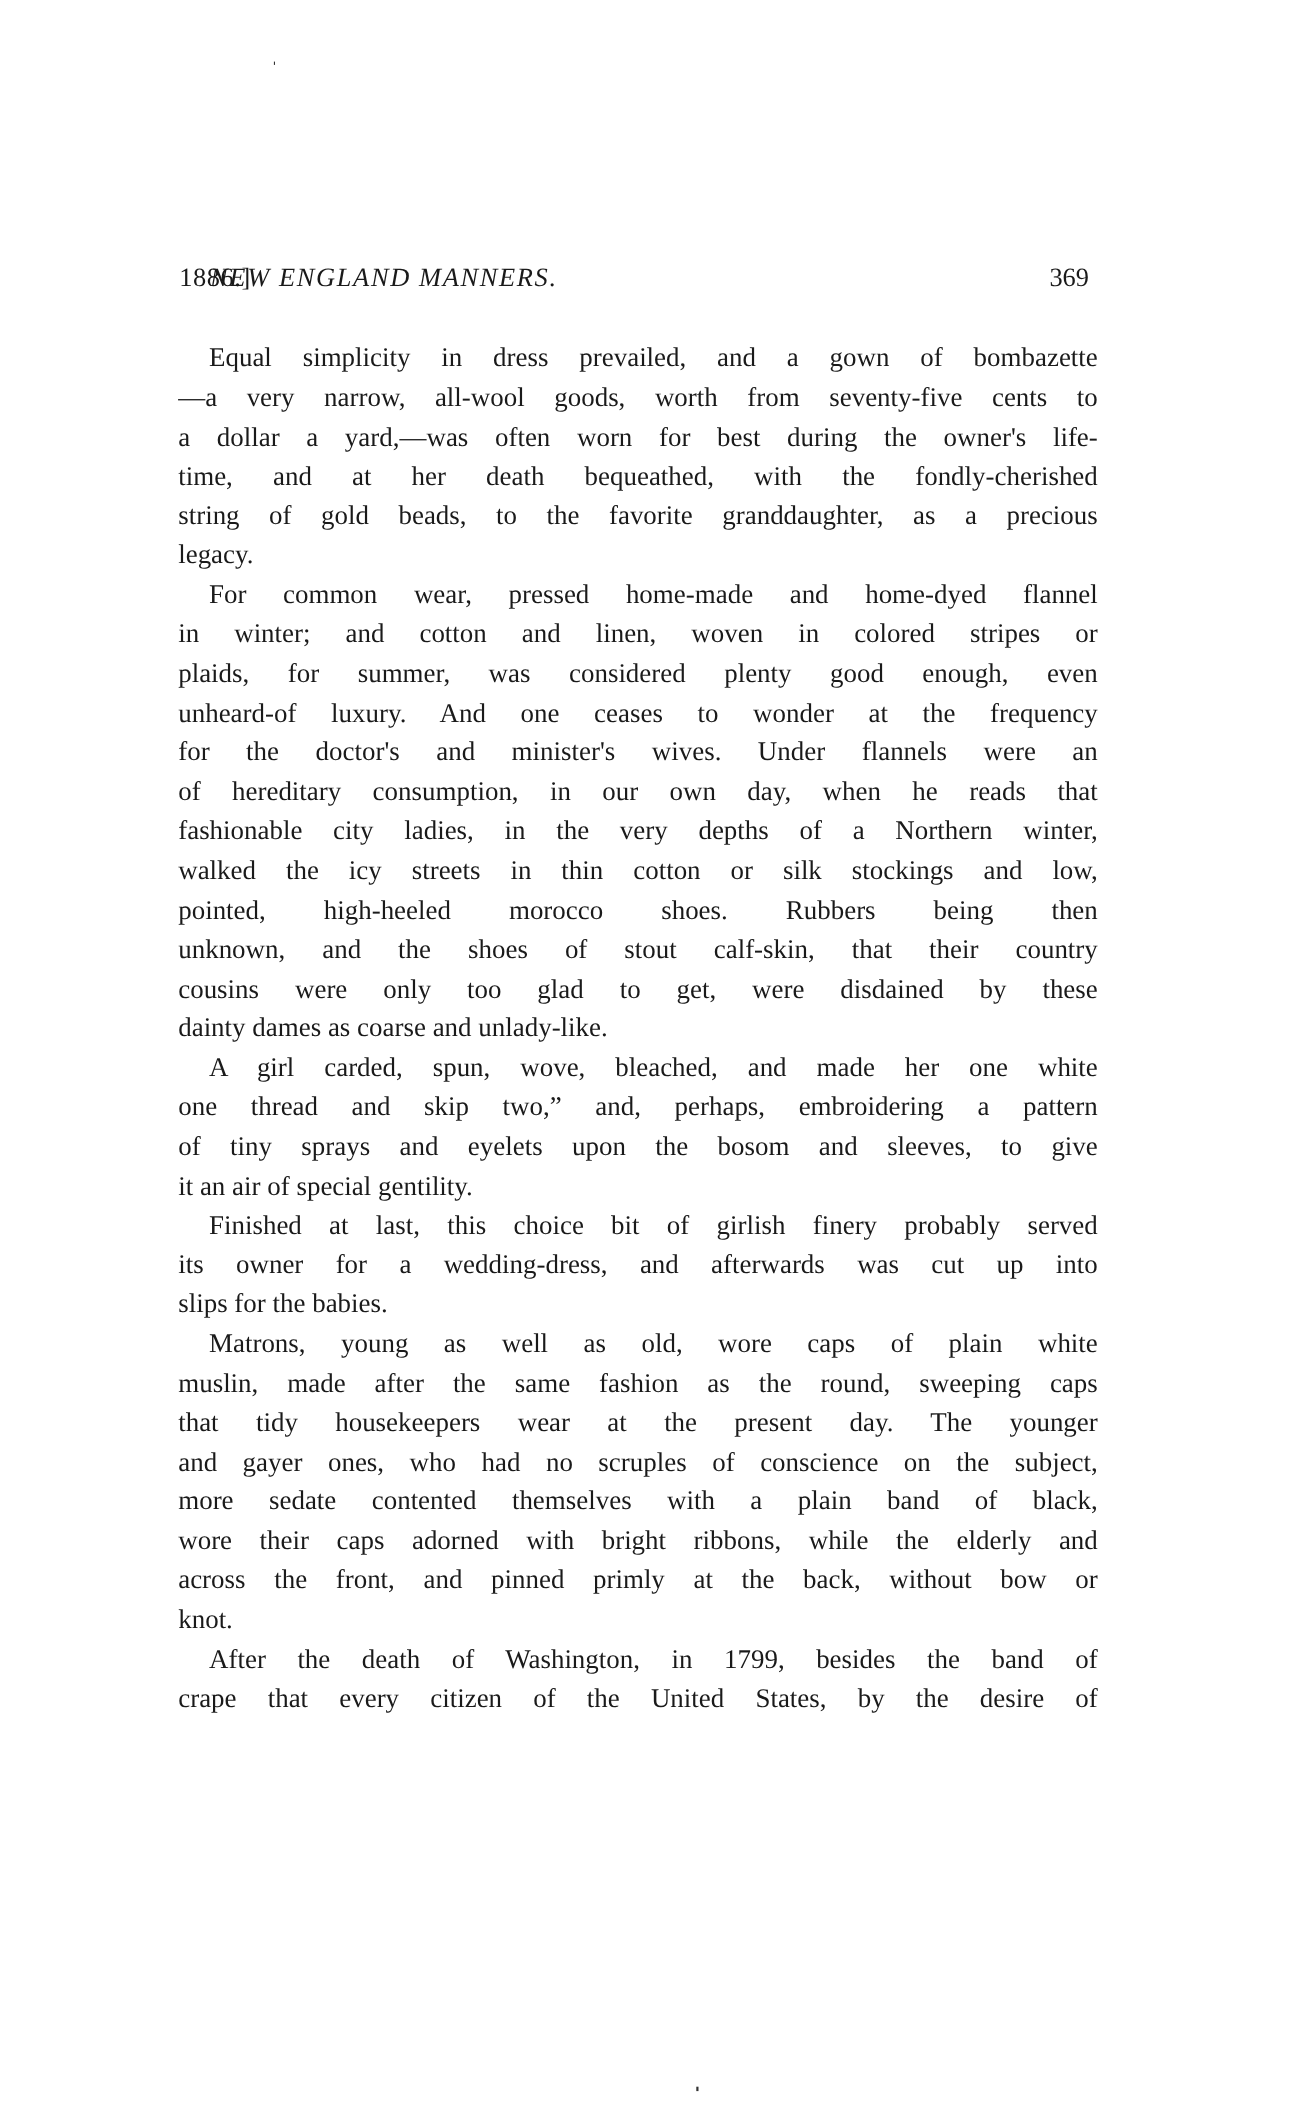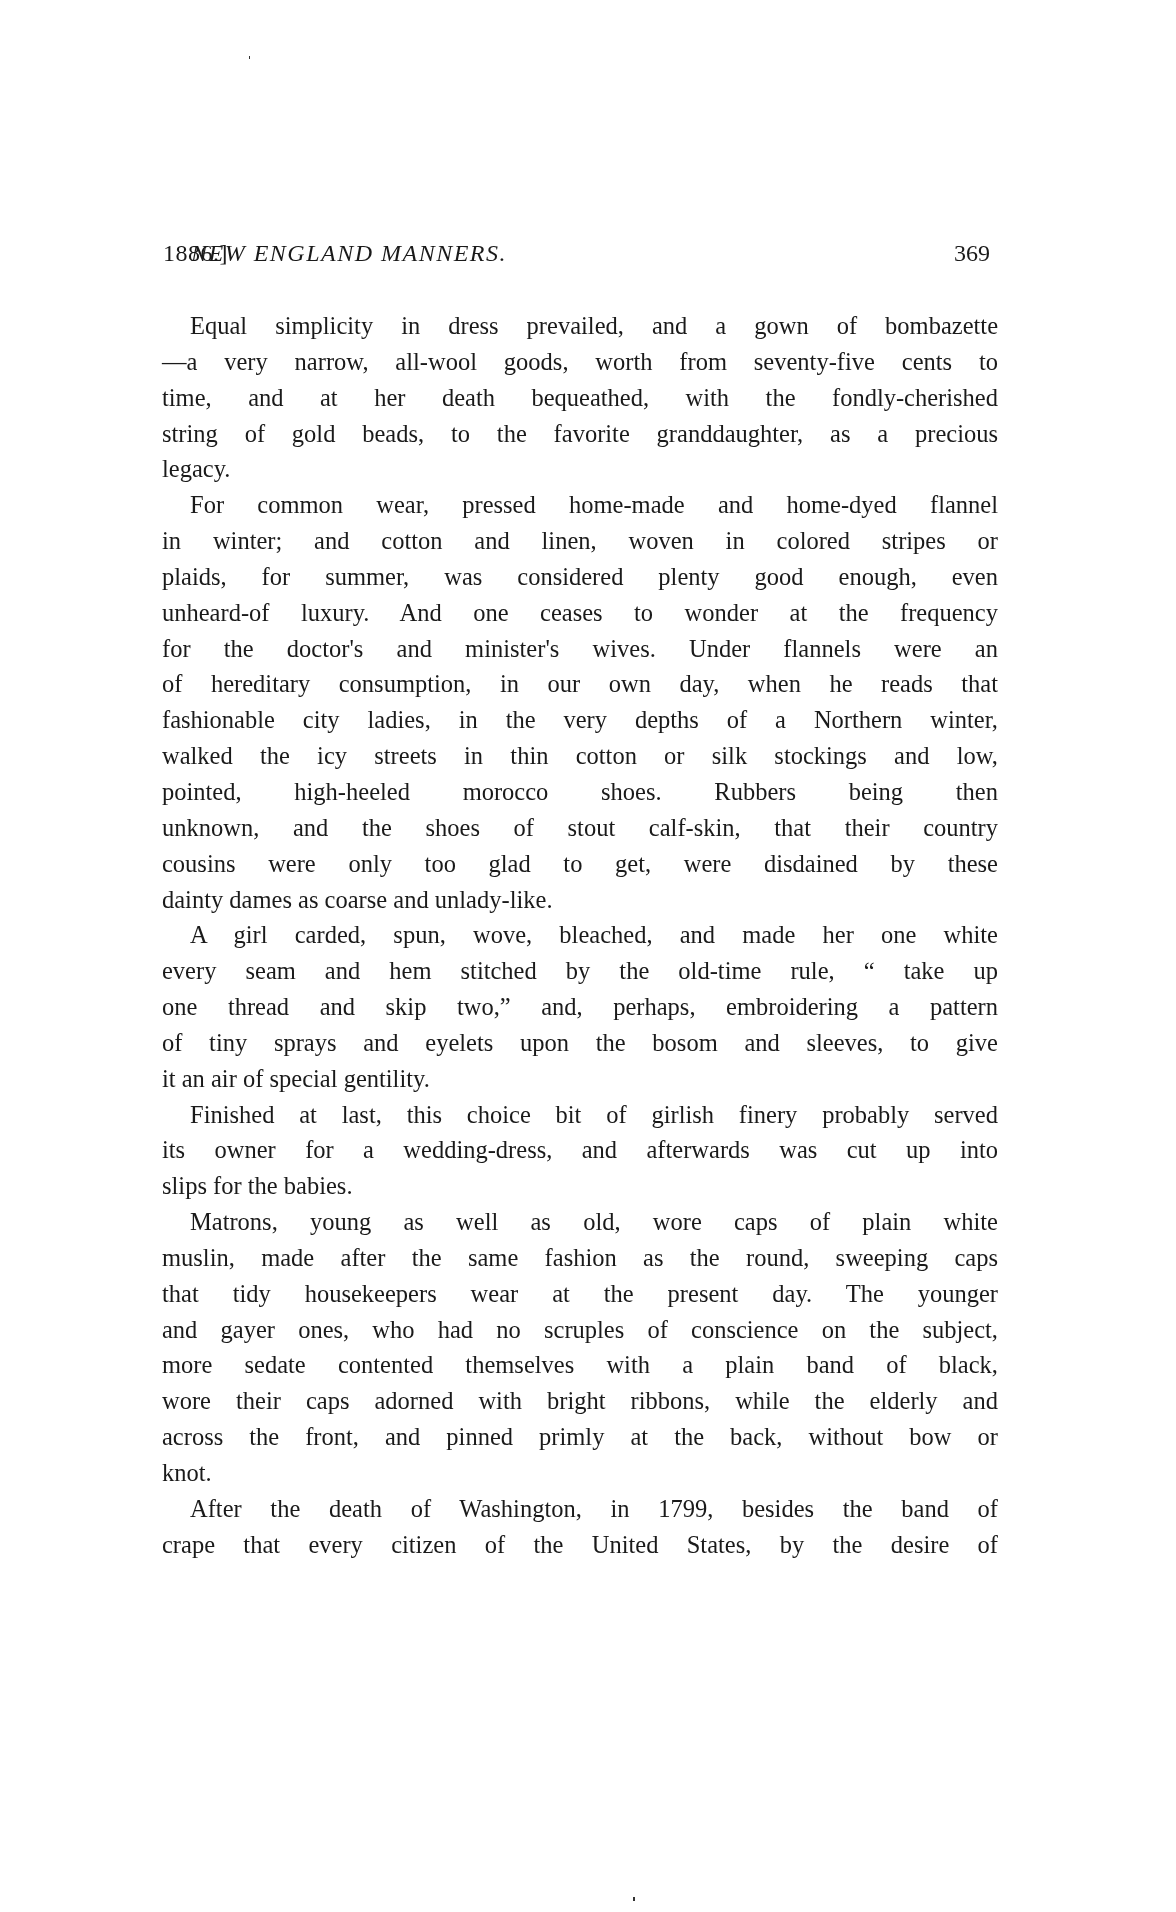--- a/index.html
+++ b/index.html
@@ -89,39 +89,39 @@
   <div class="running-head">
     <span class="year">1886.]</span>
     <span class="title">NEW ENGLAND MANNERS.</span>
     <span class="folio">369</span>
   </div>
 
   <div class="body-text">
 
     <span class="line indent">Equal simplicity in dress prevailed, and a gown of bombazette</span>
     <span class="line">—a very narrow, all-wool goods, worth from seventy-five cents to</span>
+    <span class="line">a dollar a yard,—was often worn for best during the owner's life-</span>
     <span class="line">time, and at her death bequeathed, with the fondly-cherished</span>
     <span class="line">string of gold beads, to the favorite granddaughter, as a precious</span>
     <span class="line last">legacy.</span>
 
     <span class="line indent">For common wear, pressed home-made and home-dyed flannel</span>
     <span class="line">in winter; and cotton and linen, woven in colored stripes or</span>
     <span class="line">plaids, for summer, was considered plenty good enough, even</span>
     <span class="line">unheard-of luxury. And one ceases to wonder at the frequency</span>
     <span class="line">for the doctor's and minister's wives. Under flannels were an</span>
     <span class="line">of hereditary consumption, in our own day, when he reads that</span>
     <span class="line">fashionable city ladies, in the very depths of a Northern winter,</span>
     <span class="line">walked the icy streets in thin cotton or silk stockings and low,</span>
     <span class="line">pointed, high-heeled morocco shoes. Rubbers being then</span>
     <span class="line">unknown, and the shoes of stout calf-skin, that their country</span>
     <span class="line">cousins were only too glad to get, were disdained by these</span>
     <span class="line last">dainty dames as coarse and unlady-like.</span>
 
     <span class="line indent">A girl carded, spun, wove, bleached, and made her one white</span>
-    <span class="line">every seam and hem stitched by the old-time rule, “ take up</span>
     <span class="line">one thread and skip two,” and, perhaps, embroidering a pattern</span>
     <span class="line">of tiny sprays and eyelets upon the bosom and sleeves, to give</span>
     <span class="line last">it an air of special gentility.</span>
 
     <span class="line indent">Finished at last, this choice bit of girlish finery probably served</span>
     <span class="line">its owner for a wedding-dress, and afterwards was cut up into</span>
     <span class="line last">slips for the babies.</span>
 
     <span class="line indent">Matrons, young as well as old, wore caps of plain white</span>
     <span class="line">muslin, made after the same fashion as the round, sweeping caps</span>

